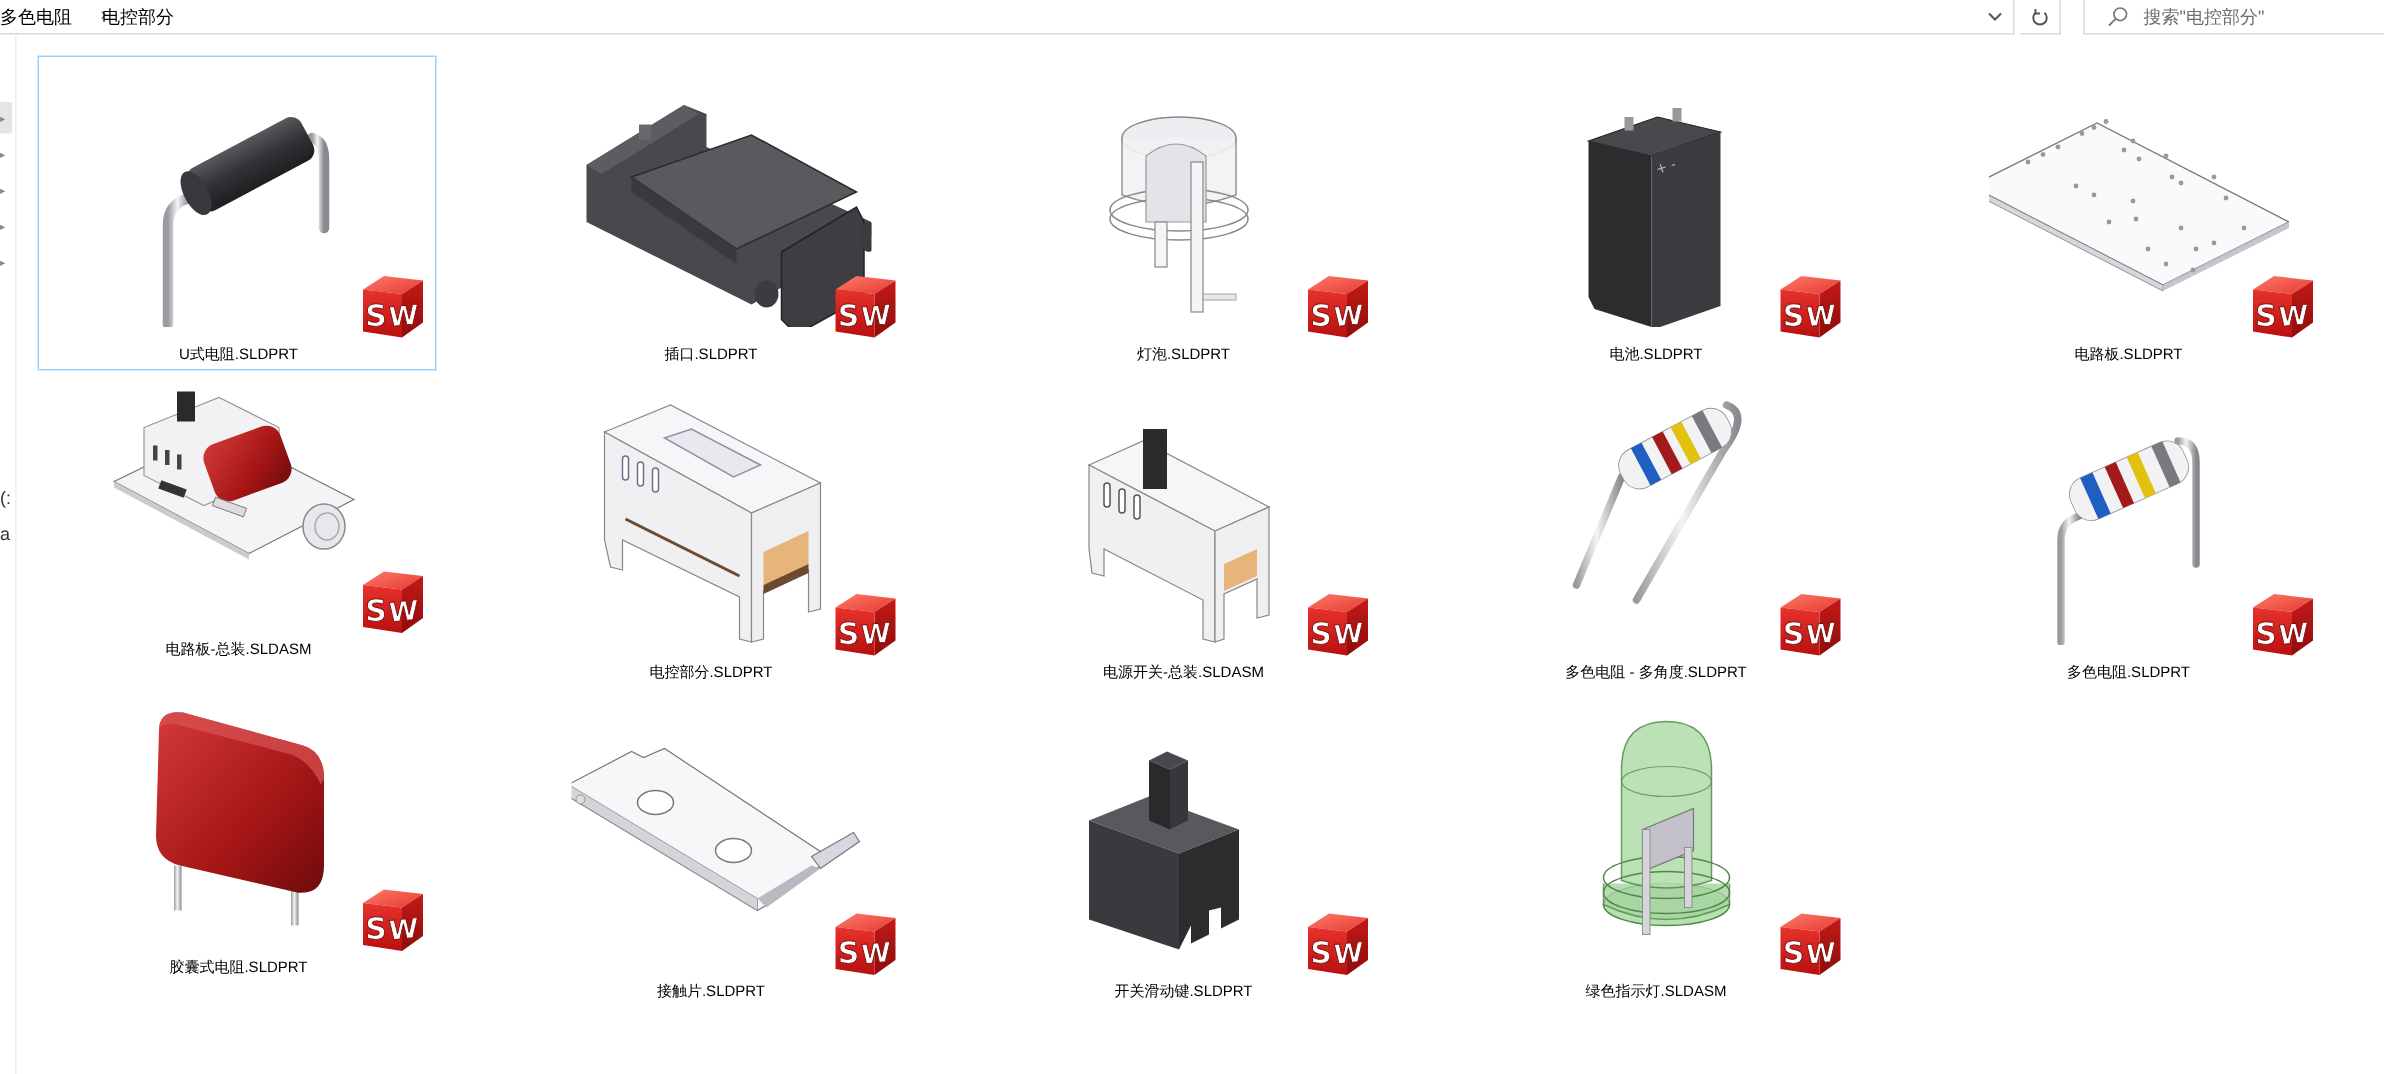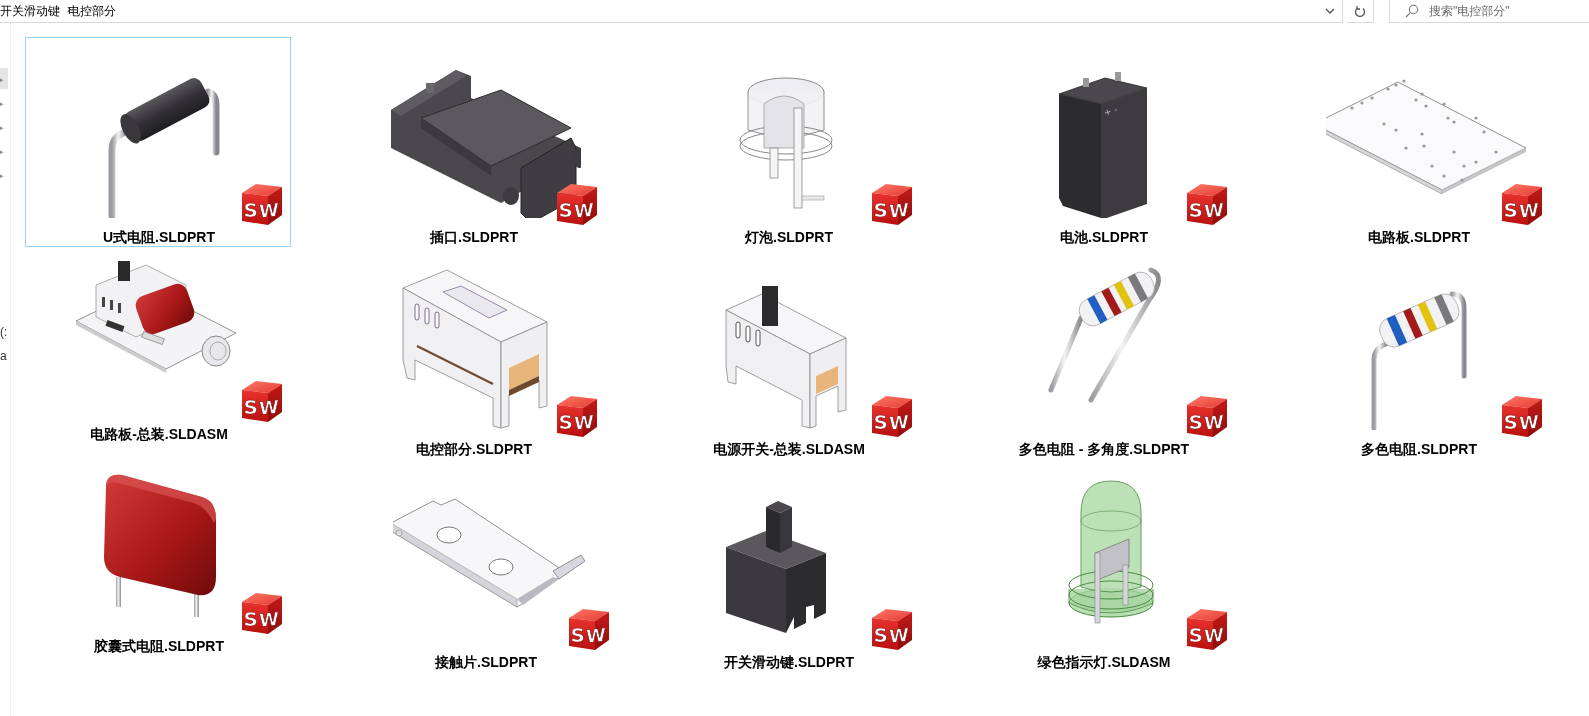--- a/index.html
+++ b/index.html
@@ -15,21 +15,21 @@
   .search-icon { position:absolute; left:14px; top:3px; width:16px; height:16px; }
   .search-text { position:absolute; left:39px; top:3px; font-size:12px; color:#6d6d6d; white-space:nowrap; }
   .nav-pane { position:absolute; left:0; top:23px; width:10px; height:693px; border-right:1px solid #f0f0f0; }
   .nav-hl { position:absolute; left:0; top:45px; width:8px; height:21px; background:#e5e5e5; }
   .nav-arrow { position:absolute; left:0; width:6px; height:6px; color:#888; font-size:7px; line-height:6px; }
   .nav-frag { position:absolute; left:0; font-size:12px; color:#333; }
   .tile { position:absolute; width:266px; height:210px; box-sizing:border-box; border:1px solid transparent; }
   .tile.sel { border-color:#99d1ff; }
   .thumb { position:absolute; left:40px; top:10px; width:200px; height:170px; }
   .sw { position:absolute; left:212px; top:143px; width:46px; height:46px; }
-  .label { position:absolute; left:0; top:191px; width:266px; text-align:center; font-size:14px; color:#000; white-space:nowrap;font-weight:bold; }
+  .label { position:absolute; left:0; top:191px; width:266px; text-align:center; font-size:10px; color:#000; white-space:nowrap; }
 </style>
 </head>
 <body>
 
 <svg width="0" height="0" style="position:absolute">
   <defs>
     <linearGradient id="swFront" x1="0" y1="0" x2="0" y2="1">
       <stop offset="0" stop-color="#e8322d"></stop>
         <stop offset="1" stop-color="#b8100f"></stop>
     </linearGradient>
@@ -61,21 +61,21 @@
       <polygon points="30,15 44,6 44,34 30,44" fill="url(#swSide)"></polygon>
       <polygon points="4,12 30,15 30,44 4,40" fill="url(#swFront)"></polygon>
       <text x="5.5" y="36" font-family="'DejaVu Sans',sans-serif" font-weight="bold" font-size="20" fill="#fff" stroke="#7a0c0b" stroke-width=".6">S</text>
       <text x="21" y="36" font-family="'DejaVu Sans',sans-serif" font-weight="bold" font-size="18" fill="#fff" stroke="#7a0c0b" stroke-width=".6" transform="skewY(-6) translate(0,3)">W</text>
     </symbol>
   </defs>
 </svg>
 
 <div class="topbar">
   <div class="addr">
-    <span class="crumb" style="left:0">开关滑动键</span>
+    <span class="crumb" style="left:0">多色电阻</span>
     <span class="crumb-sep">›</span>
     <span class="crumb" style="left:68px">电控部分</span>
     <div class="addr-dd">
       <svg width="10" height="6" viewBox="0 0 10 6">
           <polyline points="1,1 5,5 9,1" fill="none" stroke="#555" stroke-width="1.4"></polyline>
         </svg>
     </div>
   </div>
   <div class="refresh">
     <svg width="12" height="13" viewBox="0 0 12 13">
@@ -308,21 +308,21 @@
       <rect x="128" y="128" width="5" height="32" fill="url(#metal)"></rect>
       <path d="M40 30 Q40 16 56 18 L136 40 Q150 44 150 62 L150 120 Q150 140 132 138 L54 120 Q38 116 38 100 Z" fill="url(#redCap)"></path>
       <path d="M40 30 Q40 16 56 18 L136 40 Q150 44 150 62 L148 66 Q140 50 128 46 L52 26 Q42 24 40 30Z" fill="#d85252" opacity=".7"></path>
     </svg>
     <svg class="sw">
         <use href="#swBadge"></use>
       </svg>
     <div class="label">胶囊式电阻.SLDPRT</div>
   </div>
 
-  <div class="tile" style="left:352px;top:462px">
+  <div class="tile" style="left:340px;top:462px">
     <svg class="thumb" viewBox="0 0 200 170">
       <polygon points="-2,50 40,28 48,32 62,26 174,100 160,108 140,120 134,128 124,134 -2,58" fill="#f7f7f9" stroke="#777" stroke-width=".8"></polygon>
       <polygon points="-2,50 124,126 124,134 -2,58" fill="#d6d4da" stroke="#888" stroke-width=".5"></polygon>
       <ellipse cx="56" cy="62" rx="12" ry="8" fill="#fff" stroke="#777" stroke-width="1"></ellipse>
       <ellipse cx="108" cy="94" rx="12" ry="8" fill="#fff" stroke="#777" stroke-width="1"></ellipse>
       <polygon points="160,98 188,82 192,88 166,106" fill="#d8d6de" stroke="#777" stroke-width=".8"></polygon>
       <polygon points="124,126 160,104 166,106 130,132" fill="#bcb8c2"></polygon>
       <circle cx="6" cy="60" r="3" fill="#ddd" stroke="#888" stroke-width=".6"></circle>
     </svg>
     <svg class="sw">

